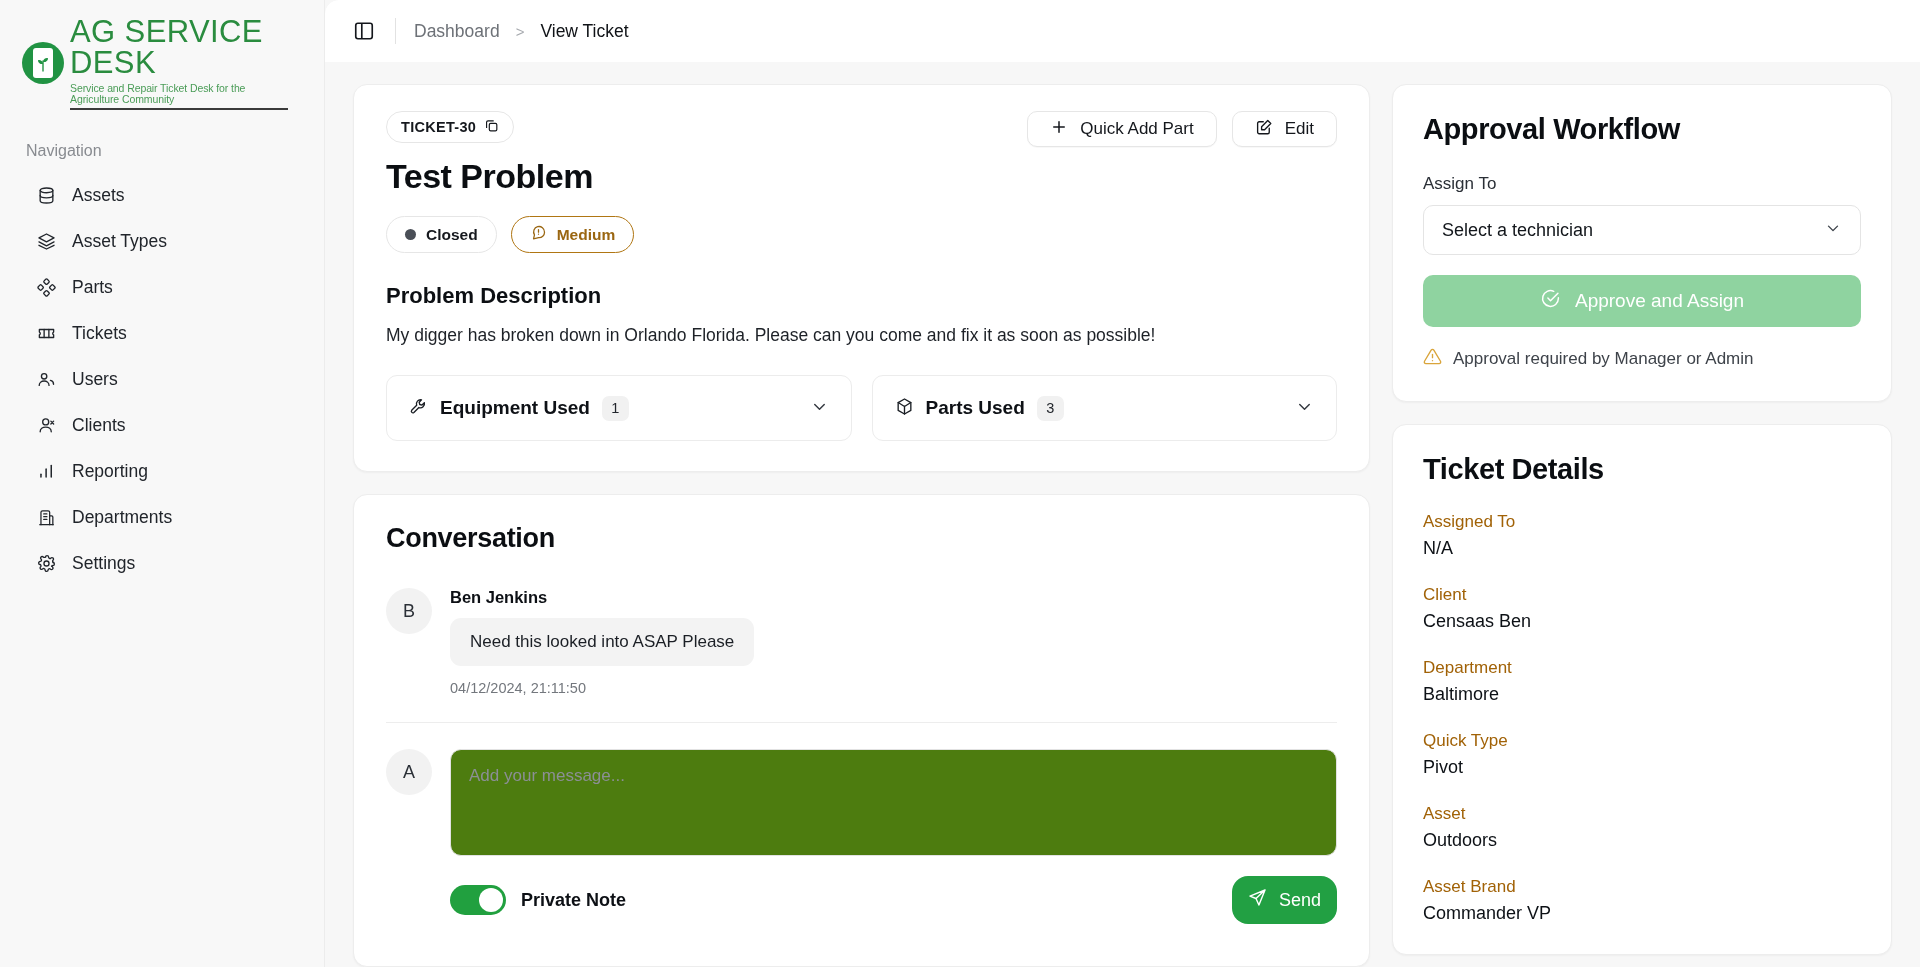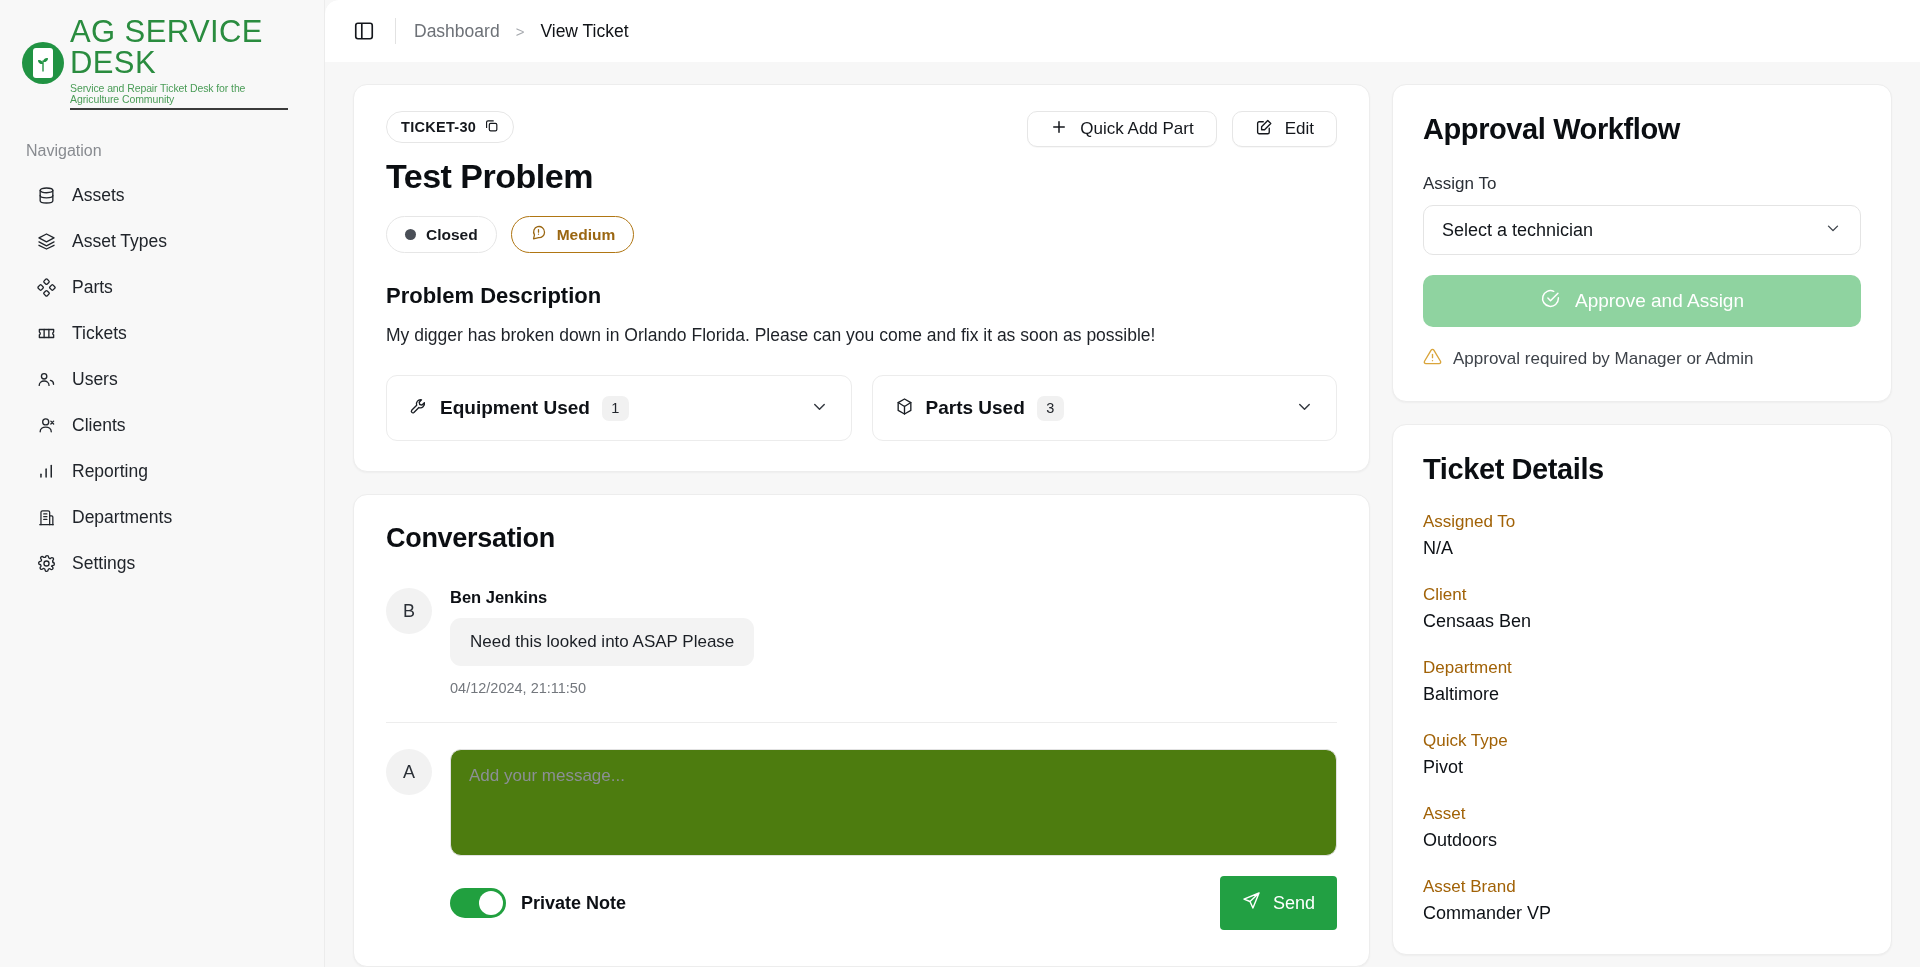--- a/index.html
+++ b/index.html
@@ -187,21 +187,21 @@
     position: relative; cursor: pointer; flex: 0 0 56px;
   }
   .toggle .knob {
     position: absolute; top: 3px; right: 3px;
     width: 24px; height: 24px; border-radius: 50%; background: #fff;
   }
   .toggle-label { font-size: 18px; font-weight: 700; color: #0d1015; }
   .btn-send {
     display: inline-flex; align-items: center; gap: 12px;
     background: #22a043; color: #ffffff; border: none;
-    border-radius: 4px; height: 54px; padding: 0 22px;
+    border-radius: 16px; height: 48px; padding: 0 16px;
     font-size: 18px; cursor: pointer;
     font-family: "Liberation Sans", sans-serif;
   }
 
   
   .rp { padding: 28px 30px 30px 30px; }
   .rp-title { font-size: 29px; font-weight: 700; color: #0b0e12; letter-spacing: -0.4px; }
   .field-label { font-size: 17px; color: #2a2f36; margin-top: 28px; }
   .select {
     margin-top: 11px; height: 50px; border: 1px solid #e4e4e4;

